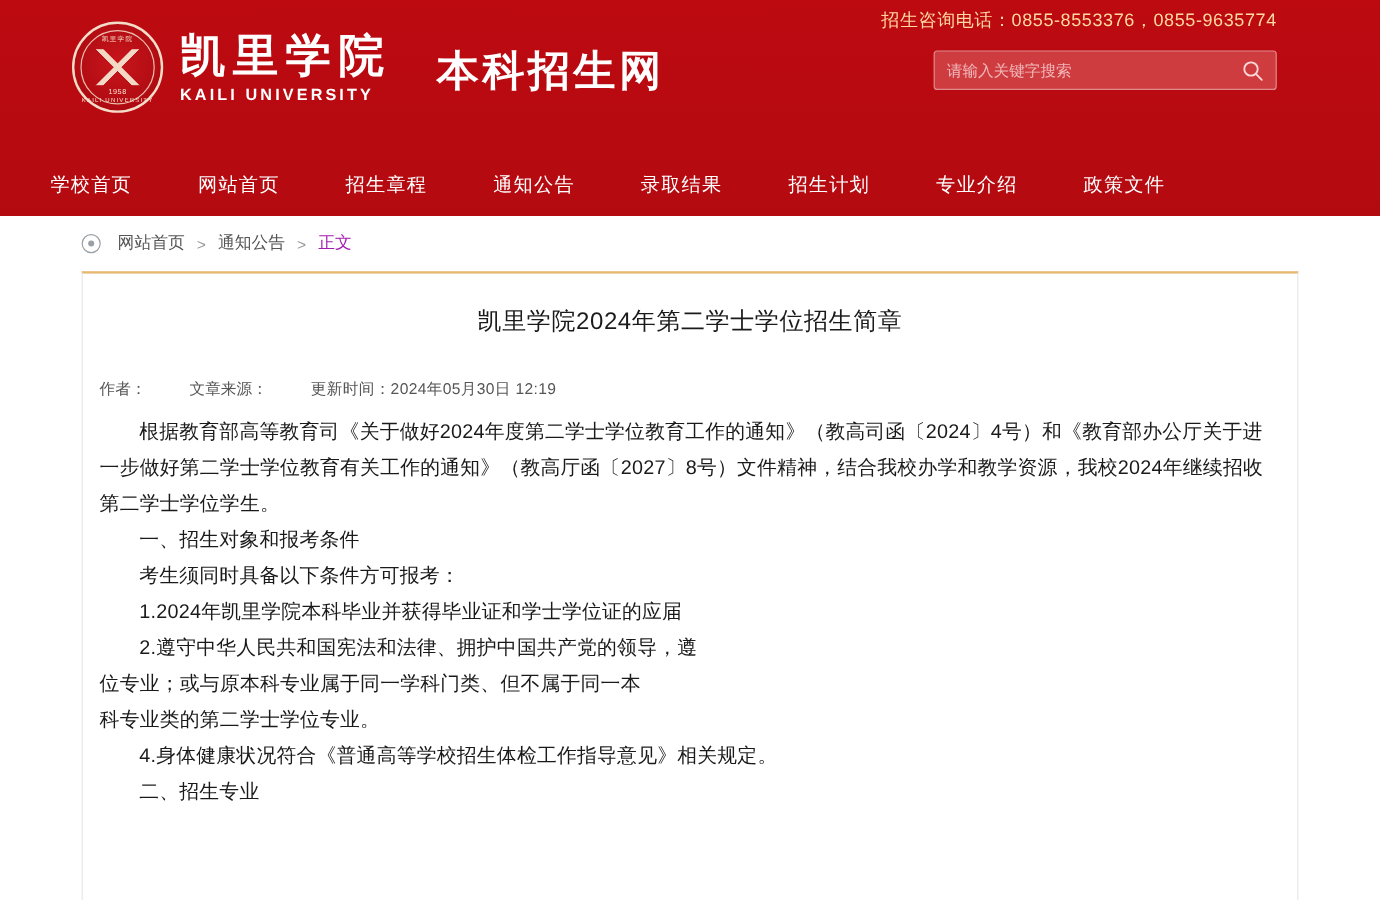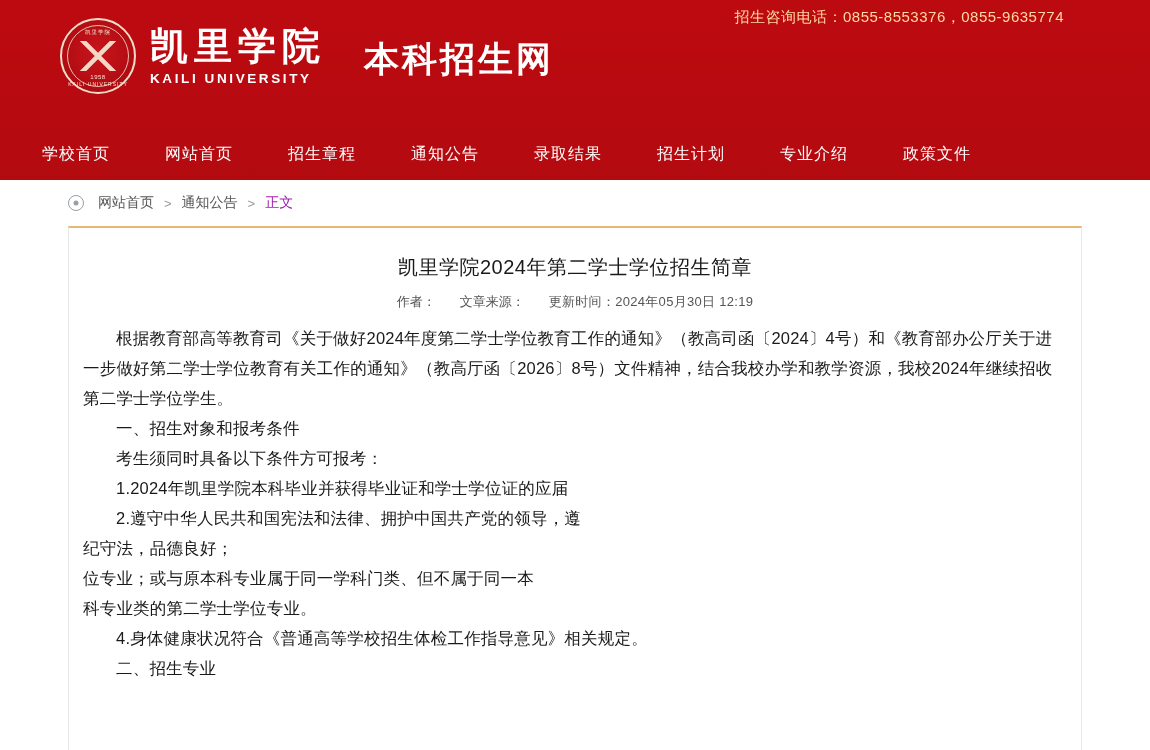--- a/index.html
+++ b/index.html
@@ -205,24 +205,23 @@
   .art-title {
     text-align: center;
     font-size: 20px;
     font-weight: normal;
     color: #1a1a1a;
     margin-top: 26px;
     letter-spacing: .5px;
   }
   .art-meta {
     display: flex;
-    justify-content: center;
-    align-items: center;
-    gap: 24px;
-    margin-top: 12px;
+    align-items: center;
+    gap: 36px;
+    margin-top: 34px;
     font-size: 13px;
     color: #555;
     white-space: nowrap;
   }
   .art-meta .m-time { letter-spacing: .3px; }
 
   .art-body {
     margin-top: 12px;
     font-size: 16.5px;
     color: #1a1a1a;
@@ -249,20 +248,29 @@
         <div class="logo-arc-bot">KAILI UNIVERSITY</div>
       </div>
       <div class="brand-names">
         <div class="brand-cn">凯里学院</div>
         <div class="brand-en">KAILI UNIVERSITY</div>
       </div>
     </div>
 
     <div class="site-title">本科招生网</div>
 
+    <div class="search-box">
+      <input class="search-input" type="text" placeholder="请输入关键字搜索" style="">
+      <button class="search-btn">
+        <svg width="20" height="20" viewBox="0 0 20 20">
+          <circle cx="8.5" cy="8.5" r="5.6" fill="none" stroke="#ffd9da" stroke-width="1.5"></circle>
+          <line x1="12.6" y1="12.6" x2="17.5" y2="17.5" stroke="#ffd9da" stroke-width="1.5" stroke-linecap="round"></line>
+        </svg>
+      </button>
+    </div>
 
     <div class="nav">
       <div class="nav-item">学校首页</div>
       <div class="nav-item">网站首页</div>
       <div class="nav-item">招生章程</div>
       <div class="nav-item">通知公告</div>
       <div class="nav-item">录取结果</div>
       <div class="nav-item">招生计划</div>
       <div class="nav-item">专业介绍</div>
       <div class="nav-item">政策文件</div>
@@ -284,26 +292,25 @@
 
     <div class="art-meta">
       <span>作者：</span>
       <span>文章来源：</span>
       <span class="m-time">
         <span>更新时间：</span><span>2024年05月30日 12:19</span>
       </span>
     </div>
 
     <div class="art-body">
-      <p class="indent">根据教育部高等教育司《关于做好2024年度第二学士学位教育工作的通知》（教高司函〔2024〕4号）和《教育部办公厅关于进一步做好第二学士学位教育有关工作的通知》（教高厅函〔2026〕8号）文件精神，结合我校办学和教学资源，我校2024年继续招收第二学士学位学生。</p>
+      <p class="indent">根据教育部高等教育司《关于做好2024年度第二学士学位教育工作的通知》（教高司函〔2024〕4号）和《教育部办公厅关于进一步做好第二学士学位教育有关工作的通知》（教高厅函〔2027〕8号）文件精神，结合我校办学和教学资源，我校2024年继续招收第二学士学位学生。</p>
       <p class="indent">一、招生对象和报考条件</p>
       <p class="indent">考生须同时具备以下条件方可报考：</p>
       <p class="indent">1.2024年凯里学院本科毕业并获得毕业证和学士学位证的应届</p>
       <p class="indent">2.遵守中华人民共和国宪法和法律、拥护中国共产党的领导，遵</p>
-      <p>纪守法，品德良好；</p>
       <p>位专业；或与原本科专业属于同一学科门类、但不属于同一本</p>
       <p>科专业类的第二学士学位专业。</p>
       <p class="indent">4.身体健康状况符合《普通高等学校招生体检工作指导意见》相关规定。</p>
       <p class="indent">二、招生专业</p>
 
     </div>
   </div>
 
 </div>
 

